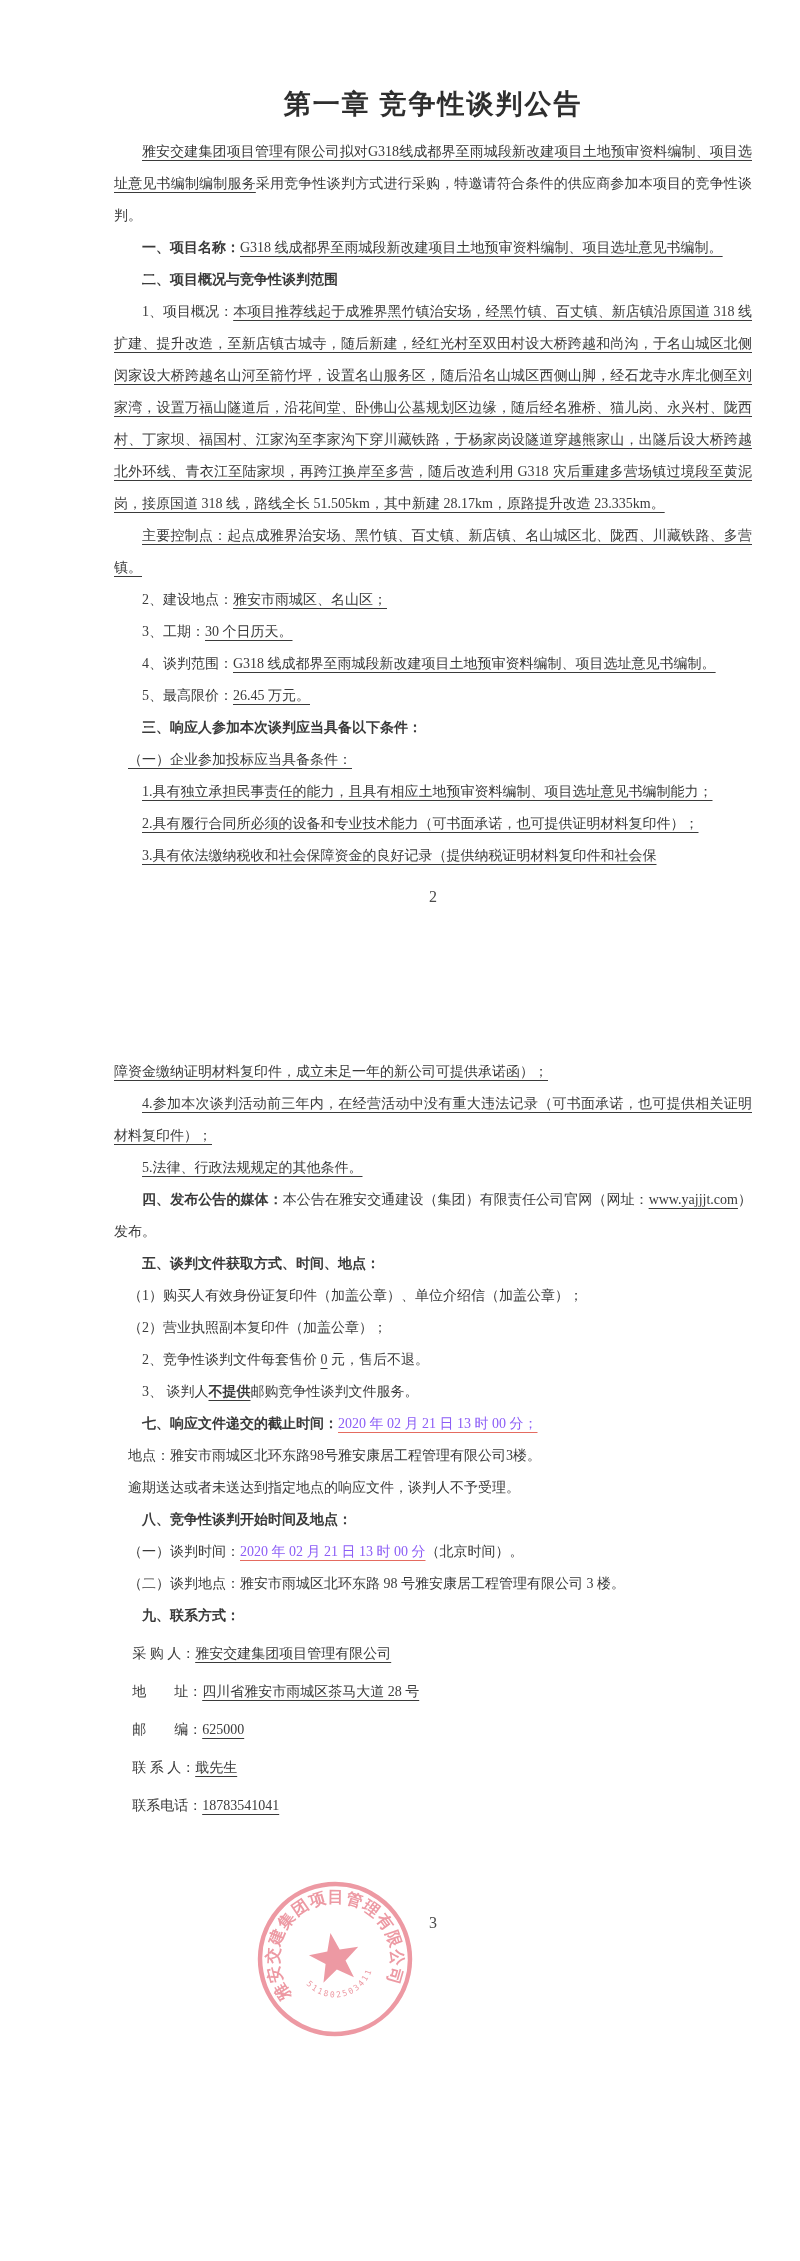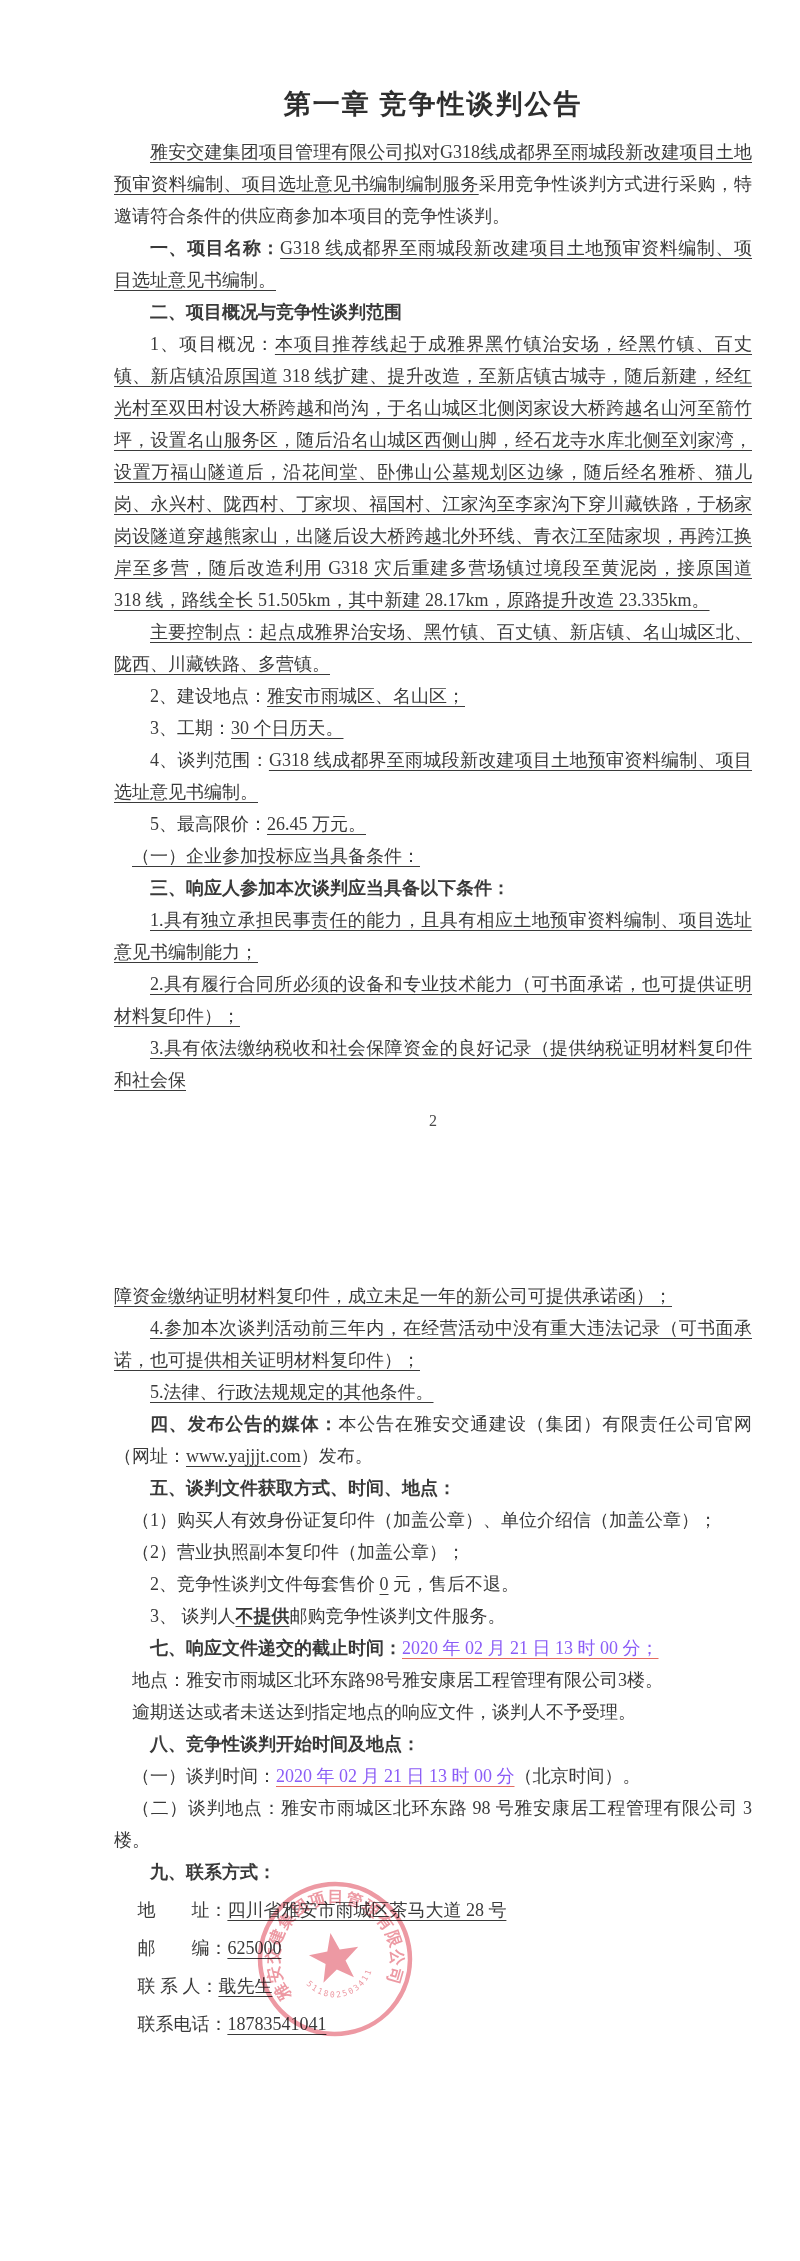--- a/index.html
+++ b/index.html
@@ -19,21 +19,21 @@
   .title{
     font-size:27px;
     font-weight:bold;
     text-align:center;
     color:#2e2e2e;
     margin:0 0 14px 0;
     letter-spacing:2px;
   }
   .para{
     margin:0;
-    font-size:18px;
+    font-size:14px;
     line-height:32px;
     text-align:justify;
     text-indent:2em;
   }
   .para.noindent{text-indent:0;}
   .para.ind1{text-indent:1em;}
   .para.contact{text-indent:1.3em;margin-top:6px;}
   .b{font-weight:bold;}
   .u{text-decoration:underline;text-underline-offset:4px;text-decoration-thickness:1px;}
   .red{color:#8b5cf6;text-decoration-color:#e56b60;}
@@ -71,22 +71,22 @@
     <div class="content">
         <p class="para"><span class="u">雅安交建集团项目管理有限公司拟对G318线成都界至雨城段新改建项目土地预审资料编制、项目选址意见书编制编制服务</span><span>采用竞争性谈判方式进行采购，特邀请符合条件的供应商参加本项目的竞争性谈判。</span></p>
         <p class="para"><span class="b">一、项目名称：</span><span class="u">G318 线成都界至雨城段新改建项目土地预审资料编制、项目选址意见书编制。</span></p>
         <p class="para"><span class="b">二、项目概况与竞争性谈判范围</span></p>
         <p class="para"><span>1、项目概况：</span><span class="u">本项目推荐线起于成雅界黑竹镇治安场，经黑竹镇、百丈镇、新店镇沿原国道 318 线扩建、提升改造，至新店镇古城寺，随后新建，经红光村至双田村设大桥跨越和尚沟，于名山城区北侧闵家设大桥跨越名山河至箭竹坪，设置名山服务区，随后沿名山城区西侧山脚，经石龙寺水库北侧至刘家湾，设置万福山隧道后，沿花间堂、卧佛山公墓规划区边缘，随后经名雅桥、猫儿岗、永兴村、陇西村、丁家坝、福国村、江家沟至李家沟下穿川藏铁路，于杨家岗设隧道穿越熊家山，出隧后设大桥跨越北外环线、青衣江至陆家坝，再跨江换岸至多营，随后改造利用 G318 灾后重建多营场镇过境段至黄泥岗，接原国道 318 线，路线全长 51.505km，其中新建 28.17km，原路提升改造 23.335km。</span></p>
         <p class="para"><span class="u">主要控制点：起点成雅界治安场、黑竹镇、百丈镇、新店镇、名山城区北、陇西、川藏铁路、多营镇。</span></p>
         <p class="para"><span>2、建设地点：</span><span class="u">雅安市雨城区、名山区；</span></p>
         <p class="para"><span>3、工期：</span><span class="u">30 个日历天。</span></p>
         <p class="para"><span>4、谈判范围：</span><span class="u">G318 线成都界至雨城段新改建项目土地预审资料编制、项目选址意见书编制。</span></p>
         <p class="para"><span>5、最高限价：</span><span class="u">26.45 万元。</span></p>
+        <p class="para"><span class="b">三、响应人参加本次谈判应当具备以下条件：</span></p>
         <p class="para ind1"><span class="u">（一）企业参加投标应当具备条件：</span></p>
-        <p class="para"><span class="b">三、响应人参加本次谈判应当具备以下条件：</span></p>
         <p class="para"><span class="u">1.具有独立承担民事责任的能力，且具有相应土地预审资料编制、项目选址意见书编制能力；</span></p>
         <p class="para"><span class="u">2.具有履行合同所必须的设备和专业技术能力（可书面承诺，也可提供证明材料复印件）；</span></p>
         <p class="para"><span class="u">3.具有依法缴纳税收和社会保障资金的良好记录（提供纳税证明材料复印件和社会保</span></p>
       </div>
     <div class="pagenum">2</div>
   </section>
 
   <section class="page page2">
     <div class="content">
         <p class="para noindent"><span class="u">障资金缴纳证明材料复印件，成立未足一年的新公司可提供承诺函）；</span></p>
@@ -98,20 +98,21 @@
         <p class="para ind1"><span>（2）营业执照副本复印件（加盖公章）；</span></p>
         <p class="para"><span>2、竞争性谈判文件每套售价 </span><span class="u">0</span><span> 元，售后不退。</span></p>
         <p class="para"><span>3、 谈判人</span><span class="b u">不提供</span><span>邮购竞争性谈判文件服务。</span></p>
         <p class="para"><span class="b">七、响应文件递交的截止时间：</span><span class="red u">2020 年 02 月 21 日 13 时 00 分；</span></p>
         <p class="para ind1"><span>地点：雅安市雨城区北环东路98号雅安康居工程管理有限公司3楼。</span></p>
         <p class="para ind1"><span>逾期送达或者未送达到指定地点的响应文件，谈判人不予受理。</span></p>
         <p class="para"><span class="b">八、竞争性谈判开始时间及地点：</span></p>
         <p class="para ind1"><span>（一）谈判时间：</span><span class="red u">2020 年 02 月 21 日 13 时 00 分</span><span>（北京时间）。</span></p>
         <p class="para ind1"><span>（二）谈判地点：雅安市雨城区北环东路 98 号雅安康居工程管理有限公司 3 楼。</span></p>
         <p class="para"><span class="b">九、联系方式：</span></p>
+        <p class="para contact"><span>采 购 人：</span><span class="u">雅安交建集团项目管理有限公司</span></p>
         <p class="para contact"><span>地　　址：</span><span class="u">四川省雅安市雨城区茶马大道 28 号</span></p>
         <p class="para contact"><span>邮　　编：</span><span class="u">625000</span></p>
         <p class="para contact"><span>联 系 人：</span><span class="u">戢先生</span></p>
         <p class="para contact"><span>联系电话：</span><span class="u">18783541041</span></p>
       </div>
     <div class="pagenum">3</div>
   </section>
 
   <div class="seal">
     <svg viewBox="0 0 160 160" xmlns="http://www.w3.org/2000/svg">

